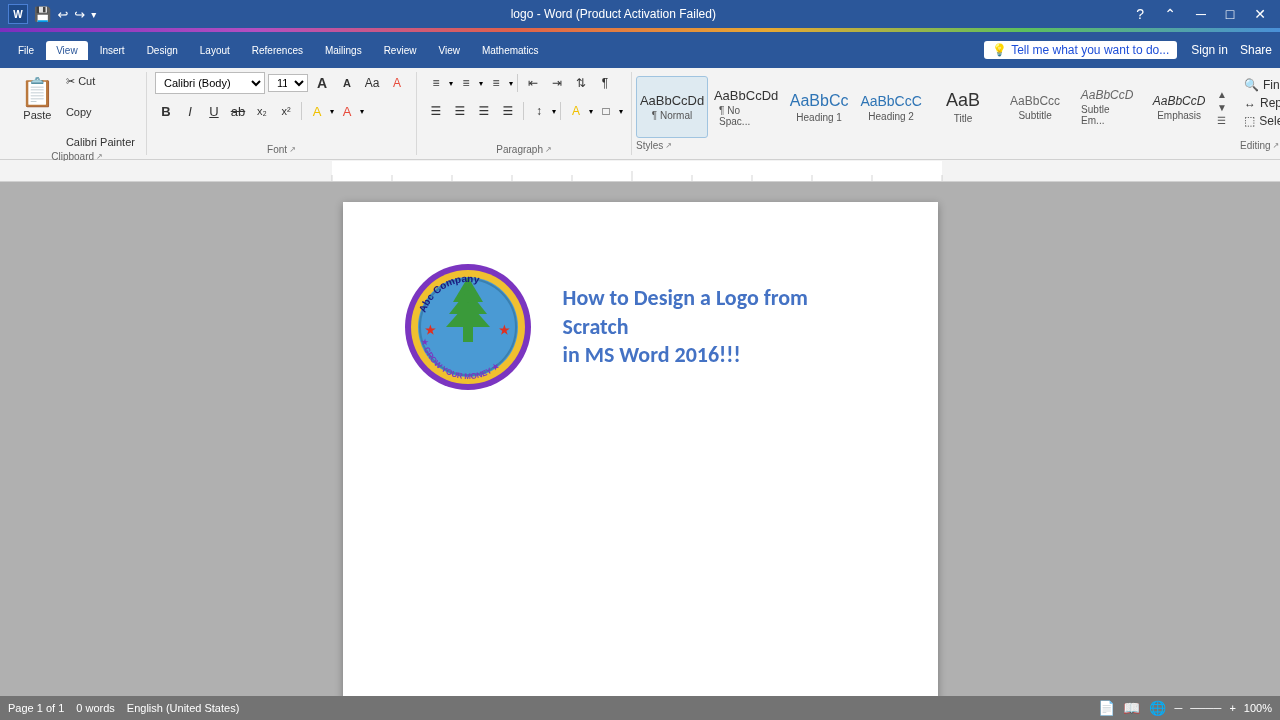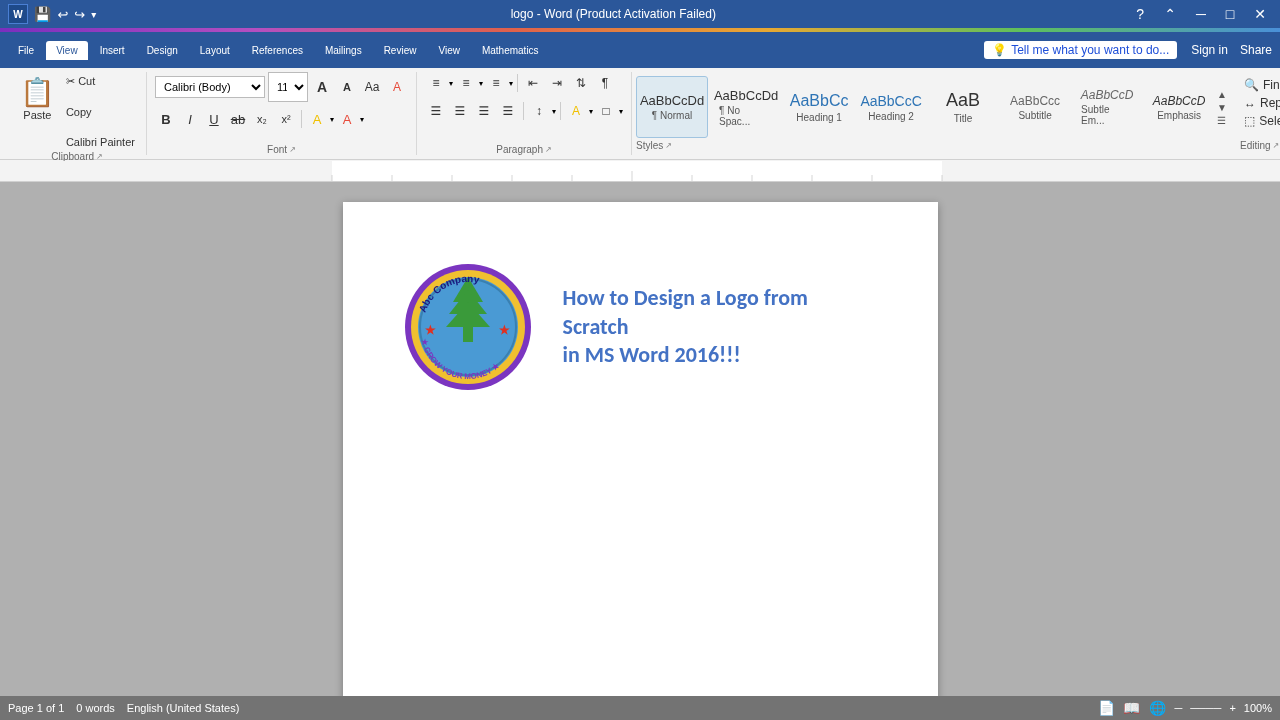--- a/index.html
+++ b/index.html
@@ -119,21 +119,21 @@
       padding: 1px 4px;
       height: 22px;
       cursor: pointer;
       min-width: 110px;
     }
     .size-select {
       border: 1px solid #bbb;
       background: white;
       font-size: 11px;
       padding: 1px 4px;
-      height: 30px;
+      height: 18px;
       width: 40px;
       cursor: pointer;
     }
     .icon-btn {
       width: 22px;
       height: 22px;
       background: none;
       border: none;
       cursor: pointer;
       display: flex;

